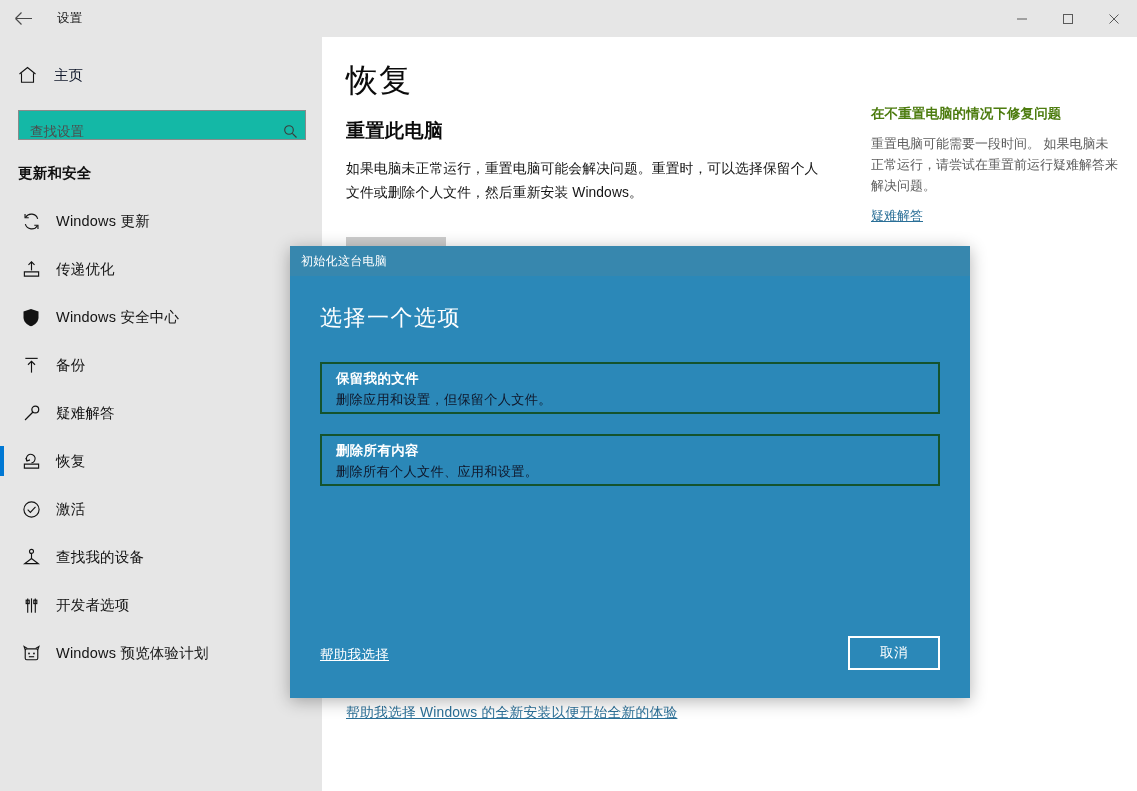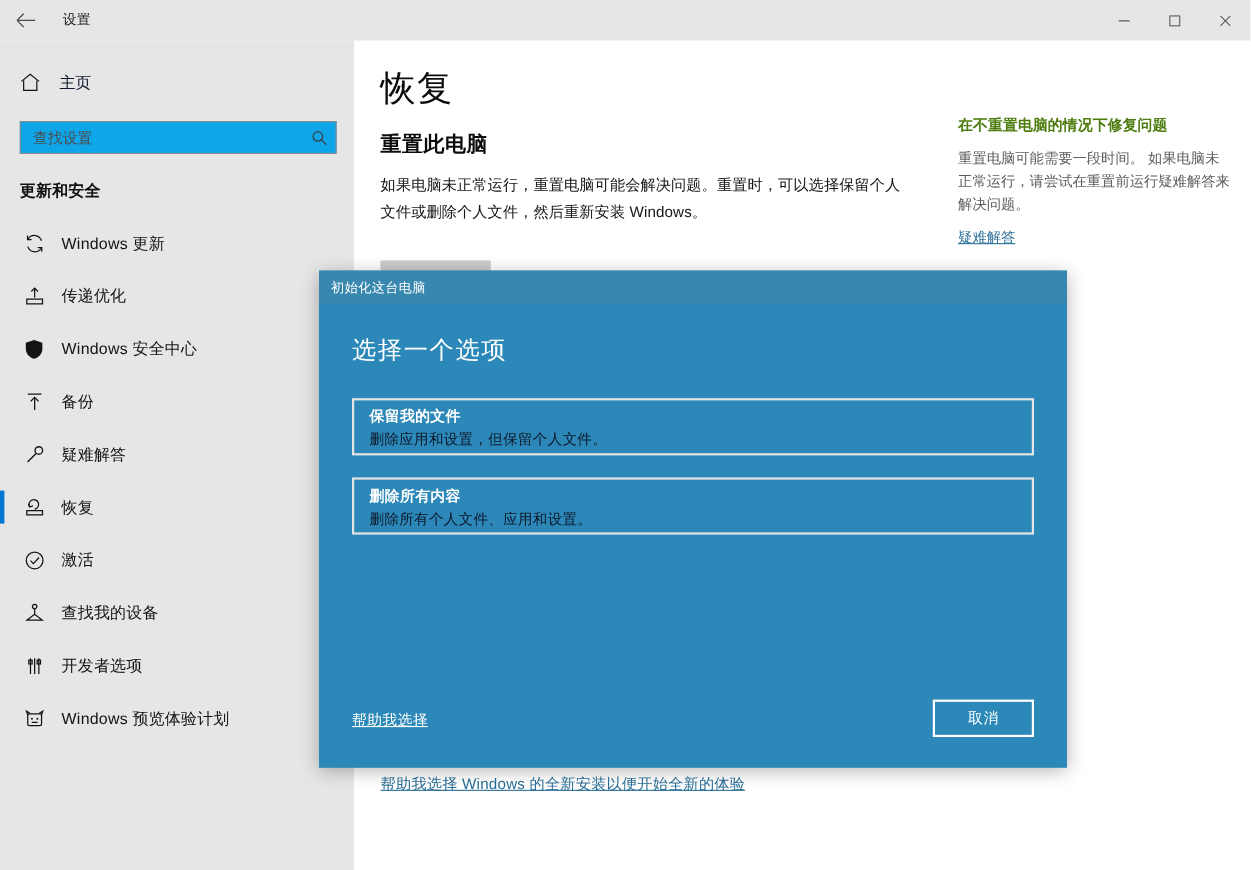--- a/index.html
+++ b/index.html
@@ -34,22 +34,22 @@
     background:#e6e6e6;
   }
   .home-row {
     display:flex; align-items:center; height:34px; margin-top:21px; padding-left:18px;
   }
   .home-row .ic { width:24px; color:#111; display:flex; align-items:center; }
   .home-row .lbl { font-size:14.5px; color:#0f172a; margin-left:12px; }
 
   .searchbox {
     position:relative; margin:18px 16px 2px 18px; height:30px;
-    border:1px solid #8a8a8a; background:#0ea5e9;
-    display:flex; align-items:center;
+    border:1px solid #8a8a8a; background:#14b8a6;
+    display:flex; align-items:flex-end;
   }
   .searchbox input {
     border:0; background:transparent; outline:none; flex:1;
     font-family:inherit; font-size:13.5px; color:#3b3b3b; padding-left:11px;
   }
   .searchbox input::placeholder { color:#4d4d4d; }
   .searchbox .sic { width:30px; display:flex; align-items:center; justify-content:center; color:#3b3b3b; }
 
   .group-title {
     margin:24px 0 0 18px; font-size:14.5px; font-weight:bold; color:#111;
@@ -115,21 +115,21 @@
     height:30px; background:#3787ae;
     display:flex; align-items:center; padding-left:11px;
   }
   .dlg-header .t { font-size:12px; color:#ffffff; letter-spacing:.3px; }
   .dlg-title {
     margin:27px 0 4px 30px; font-size:22px; color:#fff; font-weight:normal; letter-spacing:1.5px;
   }
   .opt-list { margin-top:29px; }
   .option {
     margin:0 30px 20px 30px; height:52px;
-    border:2px solid #e5e5e5; padding:6px 0 4px 14px;
+    border:2px solid #14532d; padding:6px 0 4px 14px;
   }
   .option .o-title { font-size:13.5px; color:#fff; font-weight:bold; letter-spacing:.3px; }
   .option .o-desc { font-size:13.2px; color:#0f172a; margin-top:3px; letter-spacing:.3px; }
 
   .dlg-footer {
     position:absolute; left:0; bottom:0; width:100%; height:78px;
   }
   .help-link {
     position:absolute; left:30px; top:26px;
     font-size:13.5px; color:#ffffff; text-decoration:underline; letter-spacing:.3px;

